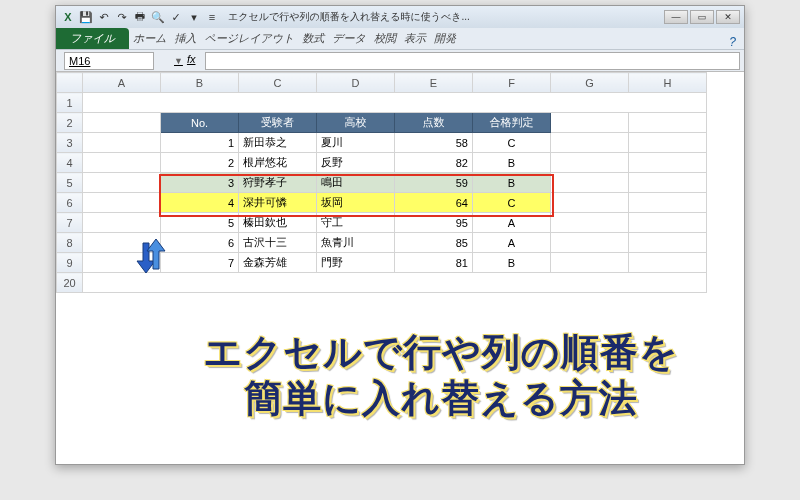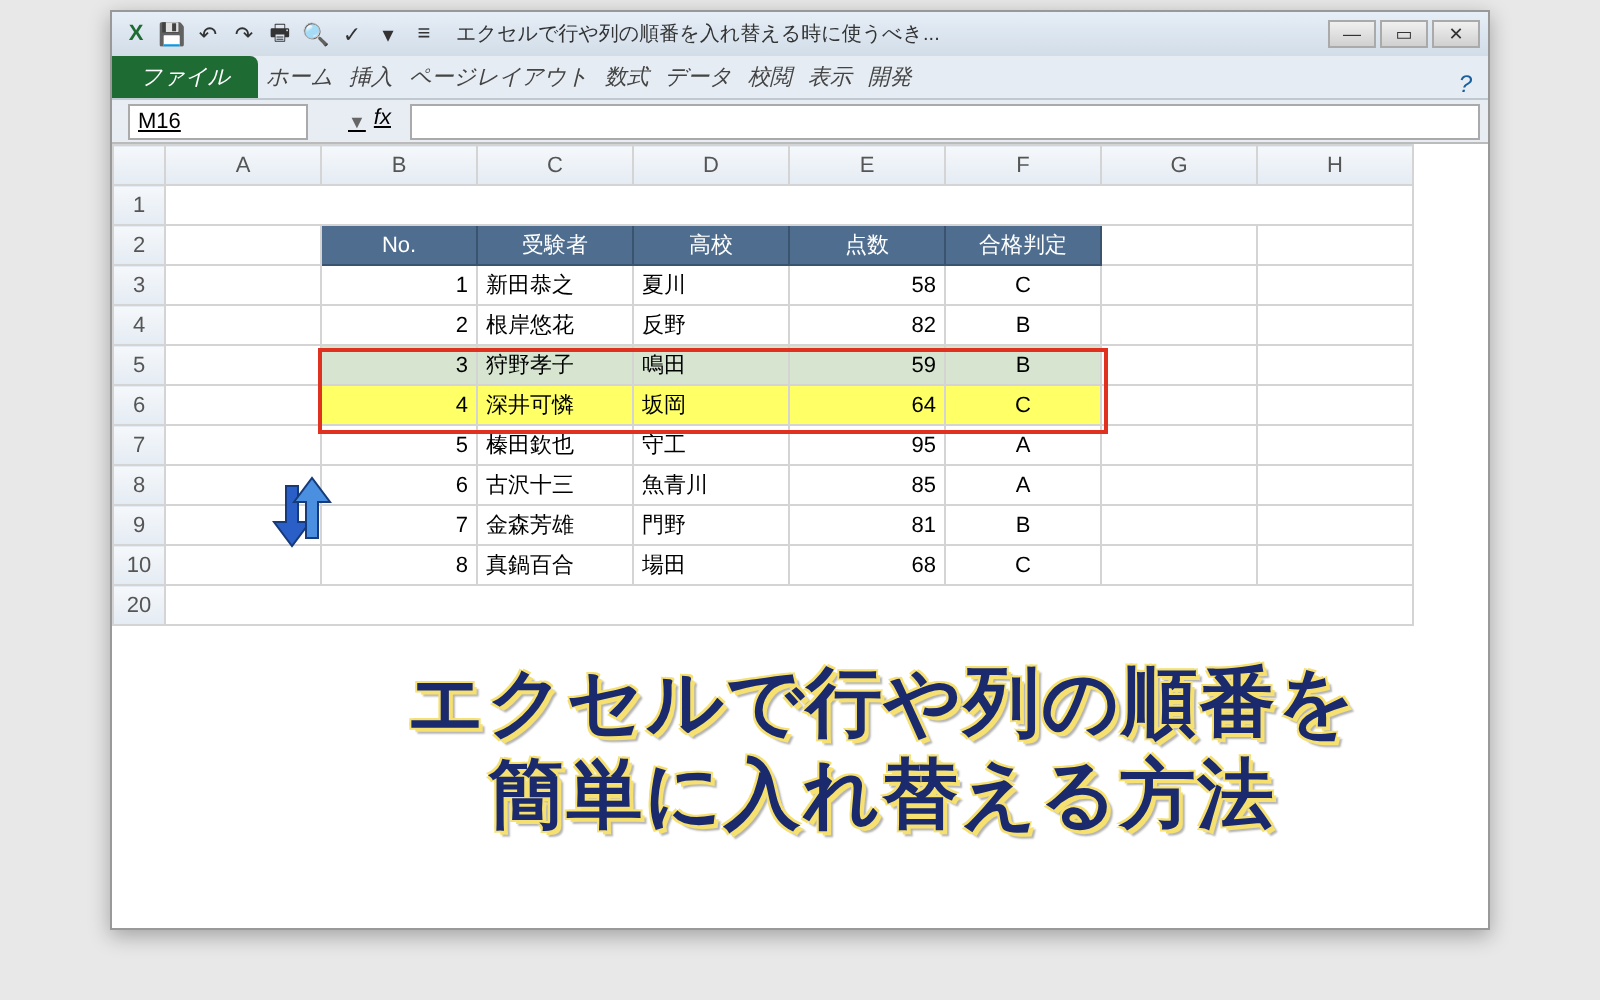--- a/index.html
+++ b/index.html
@@ -184,31 +184,20 @@
             <td></td>
         <td class="cell num">7</td>
         <td class="cell">金森芳雄</td>
         <td class="cell">門野</td>
         <td class="cell num">81</td>
         <td class="cell ctr">B</td>
             <td></td>
             <td></td>
           </tr>
       <tr>
-            <th class="rowhdr">10</th>
-            <td></td>
-        <td class="cell num">8</td>
-        <td class="cell">真鍋百合</td>
-        <td class="cell">場田</td>
-        <td class="cell num">68</td>
-        <td class="cell ctr">C</td>
-            <td></td>
-            <td></td>
-          </tr>
-      <tr>
             <th class="rowhdr">20</th>
             <td colspan="8"></td>
           </tr>
     </tbody>
       </table>
 
     <div class="red-box" style="left:103px;top:102px;width:395px;height:43px;"></div>
 
     <svg class="swap-icon" viewBox="0 0 40 42">
       <path d="M12 8 L12 26 L6 26 L15 38 L24 26 L18 26 L18 8 Z" fill="#2a5fc7" stroke="#163a7a" stroke-width="1"></path>

